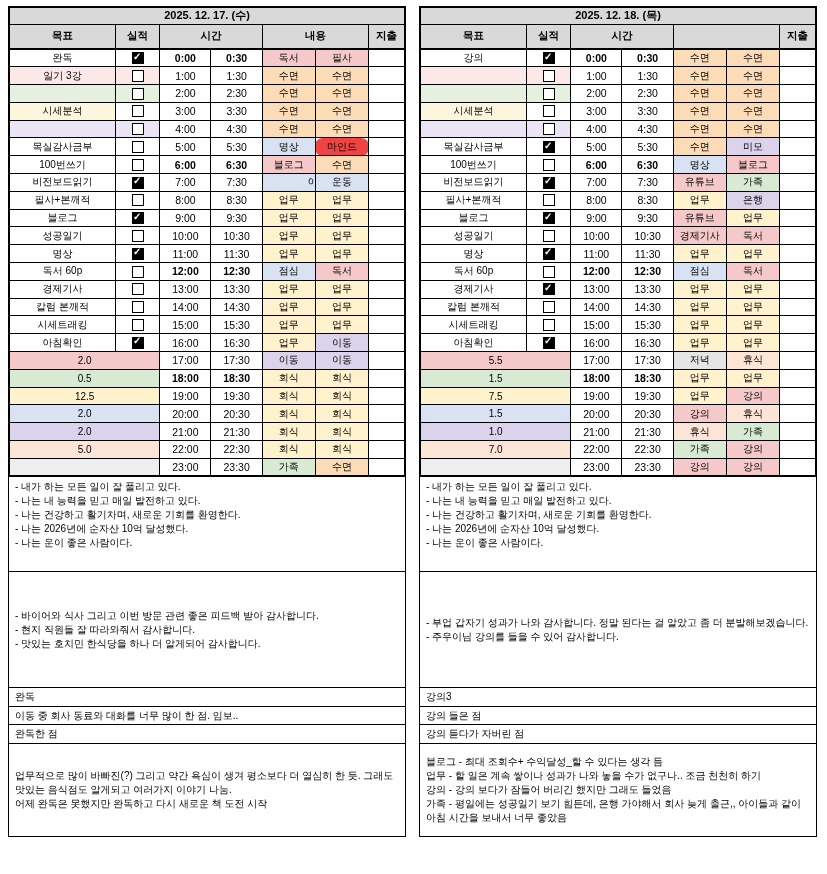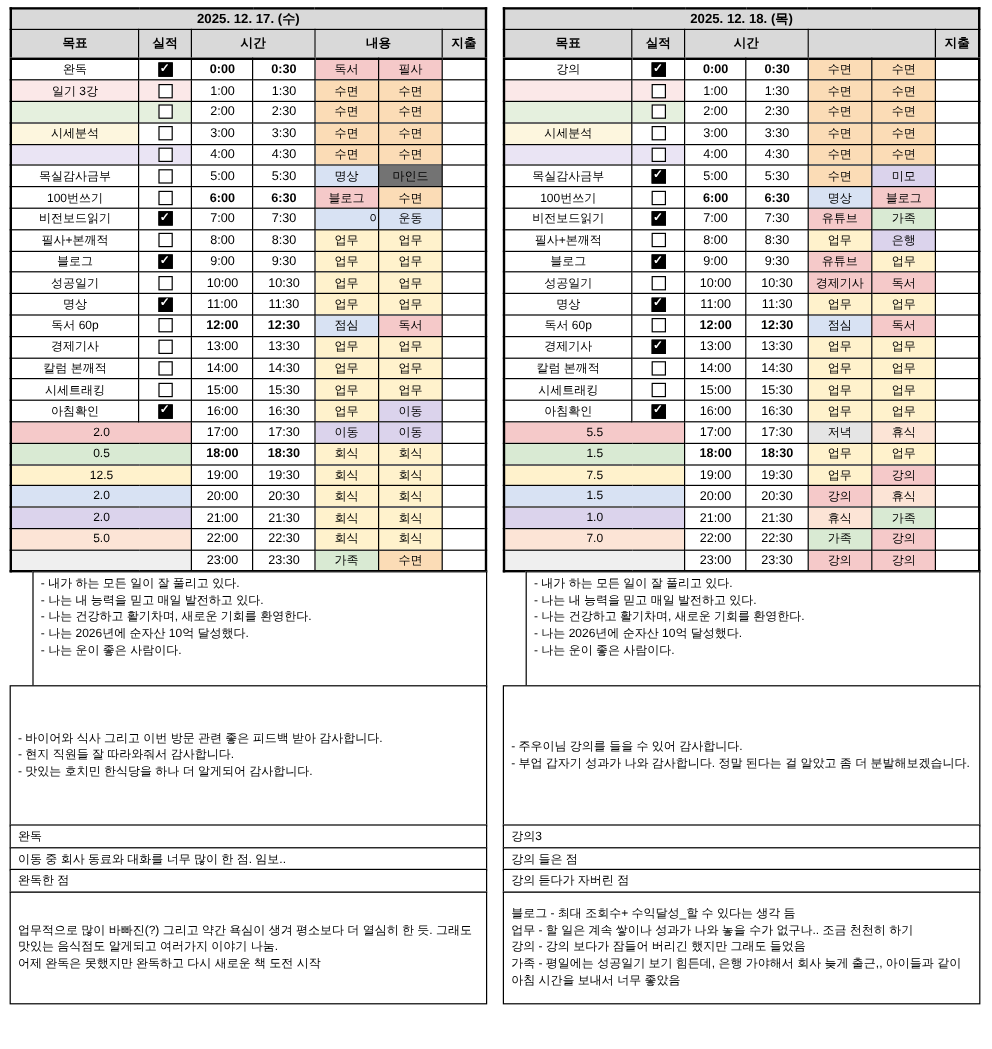--- a/index.html
+++ b/index.html
@@ -18,21 +18,21 @@
   .sched td.c2{border-right:1.6px solid #000;}
   .sched td.time{font-size:10.5px;}
   .sched td.bold{font-weight:bold;}
   .cb{display:inline-block;width:12px;height:12px;border:1.8px solid #000;background:#fff;
     vertical-align:middle;box-sizing:border-box;position:relative;}
   .cb.checked{background:#000;}
   .cb.checked::after{content:"\2713";color:#fff;font-size:10px;font-weight:bold;
     position:absolute;left:0.5px;top:-2.5px;}
   .box,.thinrow{border:1.6px solid #000;margin-top:-1.6px;box-sizing:border-box;
     font-size:10px;padding:3px 6px;text-align:left;background:#fff;}
-  .box.affirm{height:97px;margin-left:19px;}
+  .box.affirm{height:97px;}
   .box.grat{height:118px;display:flex;flex-direction:column;justify-content:center;}
   .thinrow{height:20px;display:flex;align-items:center;}
   .box.review{height:94px;display:flex;align-items:center;}
   .lines div{line-height:14px;}
   .review-text{white-space:pre-wrap;line-height:14px;}
 </style>
 </head>
 <body>
 
 <div class="page">
@@ -105,21 +105,21 @@
             <td class="content c1" style="background: rgb(251, 220, 182);">수면</td>
             <td class="content c2" style="background: rgb(251, 220, 182);">수면</td>
             <td class="exp"></td>
           </tr>
           <tr>
             <td class="goal">목실감사금부</td>
             <td class="check"><span class="cb"></span></td>
             <td class="time t1">5:00</td>
             <td class="time t2">5:30</td>
             <td class="content c1" style="background: rgb(216, 226, 243);">명상</td>
-            <td class="content c2" style="background: #737373;">마인드</td>
+            <td class="content c2" style="background: #ef4444; border-radius: 8px;">마인드</td>
             <td class="exp"></td>
           </tr>
           <tr>
             <td class="goal">100번쓰기</td>
             <td class="check"><span class="cb"></span></td>
             <td class="time t1 bold">6:00</td>
             <td class="time t2 bold">6:30</td>
             <td class="content c1" style="background: rgb(245, 201, 201);">블로그</td>
             <td class="content c2" style="background: rgb(251, 220, 182);">수면</td>
             <td class="exp"></td>
@@ -542,22 +542,22 @@
         <div class="lines">
           <div>- 내가 하는 모든 일이 잘 풀리고 있다.</div>
           <div>- 나는 내 능력을 믿고 매일 발전하고 있다.</div>
           <div>- 나는 건강하고 활기차며, 새로운 기회를 환영한다.</div>
           <div>- 나는 2026년에 순자산 10억 달성했다.</div>
           <div>- 나는 운이 좋은 사람이다.</div>
         </div>
       </div>
     <div class="box grat">
         <div class="lines">
+          <div>- 부업 갑자기 성과가 나와 감사합니다. 정말 된다는 걸 알았고 좀 더 분발해보겠습니다.</div>
           <div>- 주우이님 강의를 들을 수 있어 감사합니다.</div>
-          <div>- 부업 갑자기 성과가 나와 감사합니다. 정말 된다는 걸 알았고 좀 더 분발해보겠습니다.</div>
         </div>
       </div>
     <div class="thinrow">
         <span>강의3</span>
       </div>
     <div class="thinrow">
         <span>강의 들은 점</span>
       </div>
     <div class="thinrow">
         <span>강의 듣다가 자버린 점</span>

